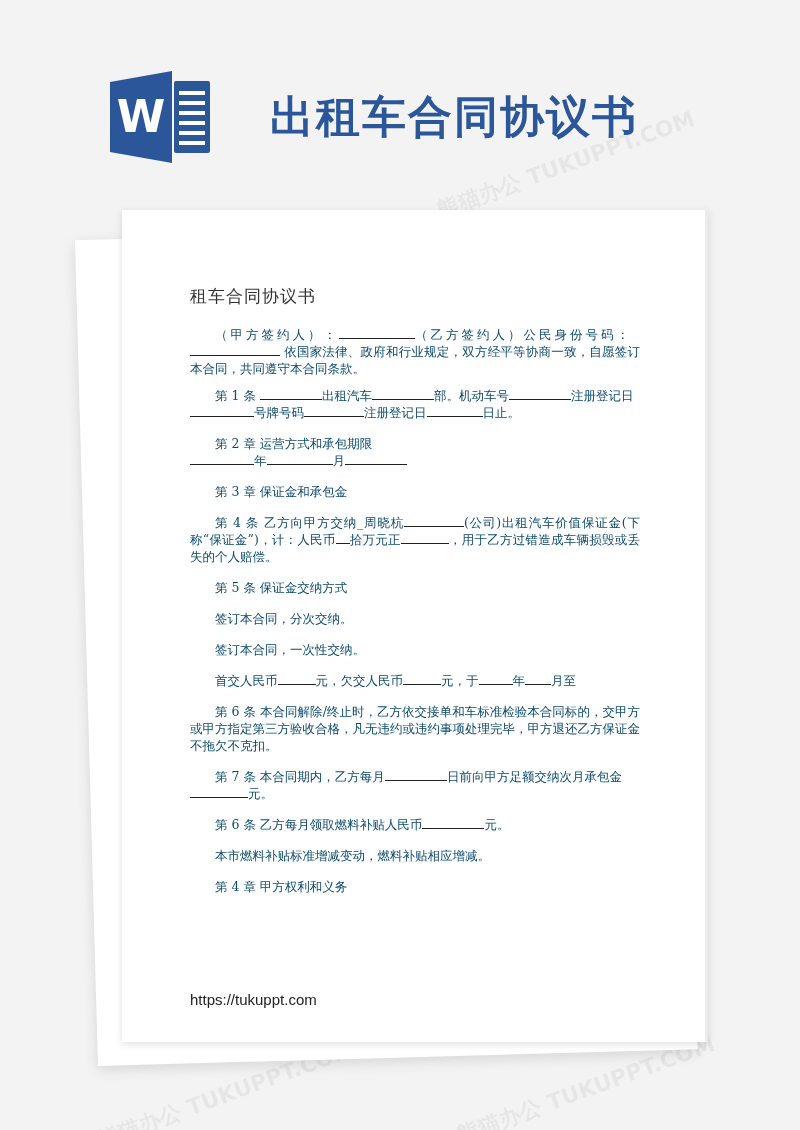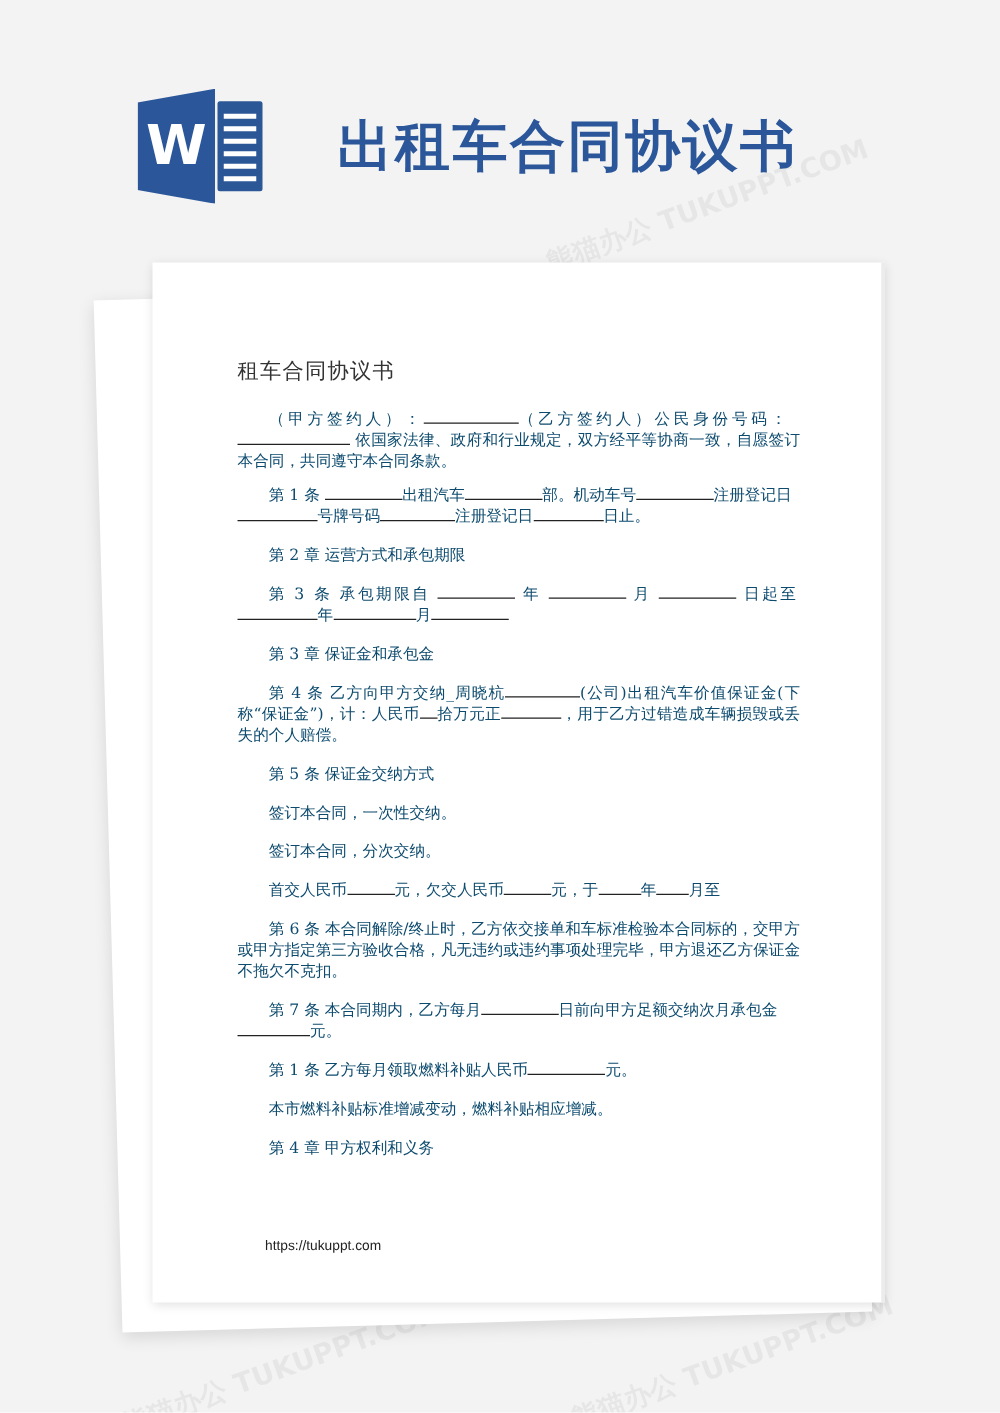--- a/index.html
+++ b/index.html
@@ -60,21 +60,21 @@
     font-size: 12.5px; line-height: 17px; color: #0c4a6e;
   }
   .para { text-indent: 2em; text-align: justify; }
   .gap { margin-top: 10px; }
   .blank {
     display: inline-block; border-bottom: 1px solid #222; height: 12px;
     vertical-align: baseline;
   }
   .footer-url {
     position: absolute; left: 68px; top: 781px;
-    font-family: "Liberation Sans", sans-serif; font-size: 11px; color: #222; margin-left: 22px;
+    font-family: "Liberation Sans", sans-serif; font-size: 15px; color: #222;
   }
   .watermark {
     position: absolute; font-family: "DejaVu Sans", sans-serif; font-size: 22px;
     color: rgba(0,0,0,0.05); transform: rotate(-20deg); white-space: nowrap;
     font-weight: bold; pointer-events: none;
   }
 </style>
 </head>
 <body>
 
@@ -119,50 +119,47 @@
 
     <p class="para gap">
       <span>第 1 条</span> <span class="blank" style="width:62px"></span><span>出租汽车</span><span class="blank" style="width:62px"></span><span>部。机动车号</span><span class="blank" style="width:62px"></span><span>注册登记日</span>
     </p>
     <p>
       <span class="blank" style="width:64px"></span><span>号牌号码</span><span class="blank" style="width:60px"></span><span>注册登记日</span><span class="blank" style="width:56px"></span><span>日止。</span>
     </p>
 
     <p class="para gap" style="margin-top:14px;">第 2 章 运营方式和承包期限</p>
 
-    <p class="para" style="margin-top:14px;letter-spacing:2px;">
-      <span>第 3 条 承包期限自</span> <span class="blank" style="width:62px"></span> <span>年</span> <span class="blank" style="width:62px"></span> <span>月</span> <span class="blank" style="width:62px"></span> <span>日起至</span>
-    </p>
     <p>
       <span class="blank" style="width:64px"></span><span>年</span><span class="blank" style="width:66px"></span><span>月</span><span class="blank" style="width:62px"></span>
     </p>
 
     <p class="para" style="margin-top:14px;">第 3 章 保证金和承包金</p>
 
     <p class="para" style="margin-top:14px;">
       <span>第 4 条 乙方向甲方交纳_周晓杭</span><span class="blank" style="width:60px"></span><span>(公司)出租汽车价值保证金(下称“保证金”)，计：人民币</span><span class="blank" style="width:14px"></span><span>拾万元正</span><span class="blank" style="width:48px"></span><span>，用于乙方过错造成车辆损毁或丢失的个人赔偿。</span>
     </p>
 
     <p class="para" style="margin-top:14px;">第 5 条 保证金交纳方式</p>
+    <p class="para" style="margin-top:14px;text-indent:0;padding-left:25px;">签订本合同，分次交纳。</p>
     <p class="para" style="margin-top:14px;text-indent:0;padding-left:25px;">签订本合同，一次性交纳。</p>
-    <p class="para" style="margin-top:14px;text-indent:0;padding-left:25px;">签订本合同，分次交纳。</p>
     <p style="margin-top:14px;padding-left:25px;">
       <span>首交人民币</span><span class="blank" style="width:38px"></span><span>元，欠交人民币</span><span class="blank" style="width:38px"></span><span>元，于</span><span class="blank" style="width:34px"></span><span>年</span><span class="blank" style="width:26px"></span><span>月至</span>
     </p>
 
     <p class="para" style="margin-top:14px;">第 6 条 本合同解除/终止时，乙方依交接单和车标准检验本合同标的，交甲方或甲方指定第三方验收合格，凡无违约或违约事项处理完毕，甲方退还乙方保证金不拖欠不克扣。</p>
 
     <p class="para" style="margin-top:14px;">
       <span>第 7 条 本合同期内，乙方每月</span><span class="blank" style="width:62px"></span><span>日前向甲方足额交纳次月承包金</span>
     </p>
     <p>
       <span class="blank" style="width:58px"></span><span>元。</span>
     </p>
 
     <p class="para" style="margin-top:14px;">
-      <span>第 1 条 乙方每月领取燃料补贴人民币</span><span class="blank" style="width:62px"></span><span>元。</span>
+      <span>第 6 条 乙方每月领取燃料补贴人民币</span><span class="blank" style="width:62px"></span><span>元。</span>
     </p>
     <p style="margin-top:14px;padding-left:25px;">本市燃料补贴标准增减变动，燃料补贴相应增减。</p>
     <p class="para" style="margin-top:14px;">第 4 章 甲方权利和义务</p>
   </div>
 
   <div class="footer-url">https://tukuppt.com</div>
 </div>
 
 </body></html>

